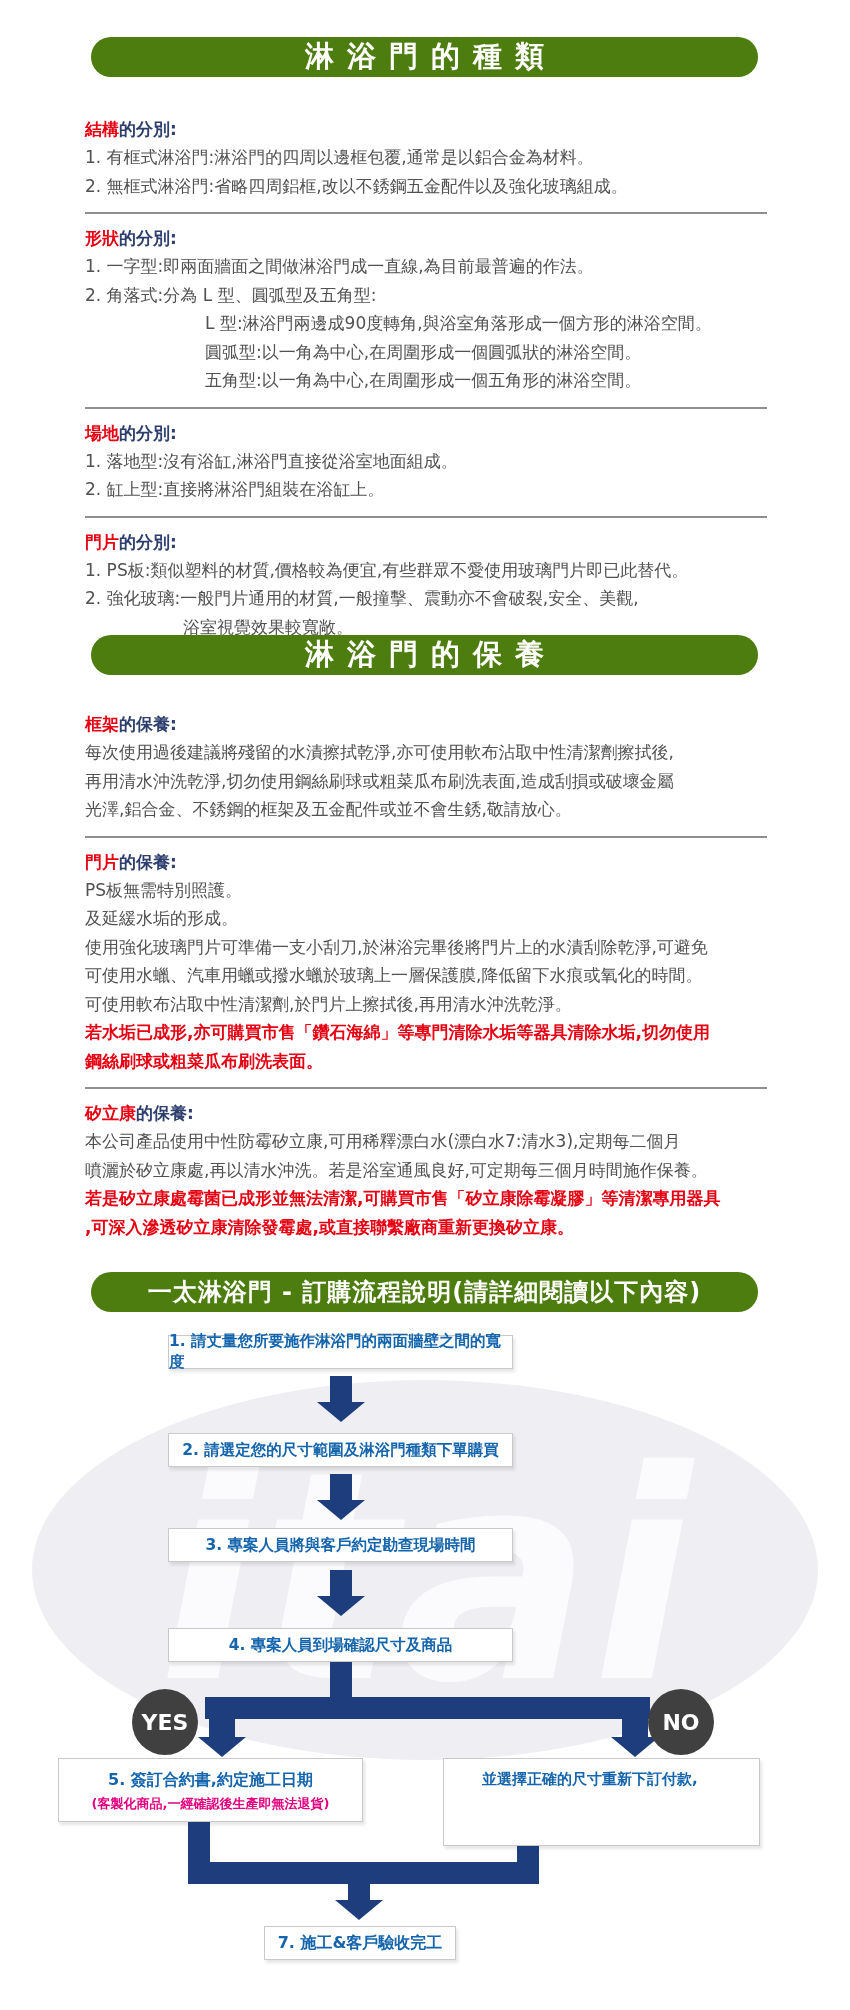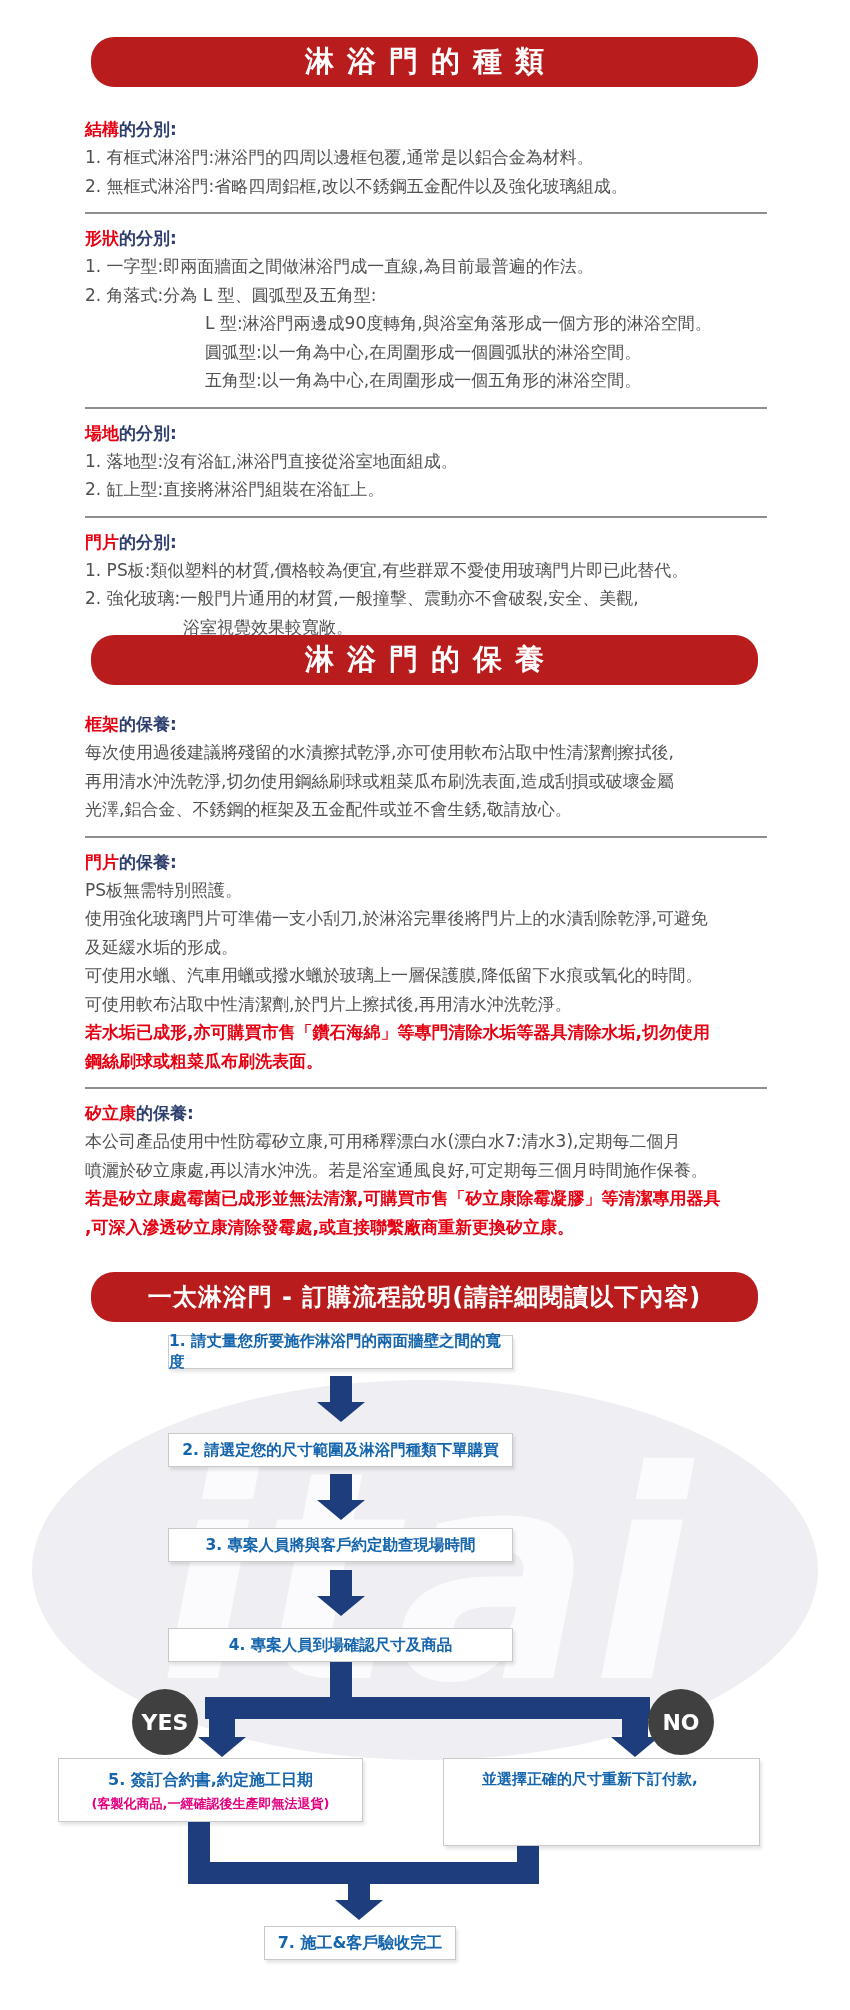--- a/index.html
+++ b/index.html
@@ -2,22 +2,22 @@
 <html><head>
 <meta charset="utf-8">
 <style>
   html,body { margin:0; padding:0; background:#ffffff; }
   .page {
     position:relative; width:850px; height:2010px; background:#ffffff;
     font-family:"DejaVu Sans","Liberation Sans",sans-serif; overflow:hidden;
   }
   
   .banner {
-    position:absolute; left:91px; width:667px; height:50px;
-    background:#b91c1c; border-radius:23px; color:#ffffff; font-weight:bold;
+    position:absolute; left:91px; width:667px; height:40px;
+    background:#4d7c0f; border-radius:23px; color:#ffffff; font-weight:bold;
     display:flex; align-items:center; justify-content:center; box-sizing:border-box;
   }
   .banner.big  { font-size:29px; letter-spacing:13px; text-indent:13px; }
   .banner.flowb{ font-size:24px; letter-spacing:1px; }
   #banner1 { top:37px; }
   #banner2 { top:635px; }
   #banner3 { top:1272px; }
   
   .textblock { position:absolute; left:85px; width:682px; color:#515151; font-size:17px;margin-top:16px; }
   #textblock1 { top:99px; }
@@ -116,22 +116,22 @@
   </div>
 
   <div id="textblock2" class="textblock">
       <div class="group-heading"><span class="red">框架</span><span>的保養:</span></div>
       <div class="tline">每次使用過後建議將殘留的水漬擦拭乾淨,亦可使用軟布沾取中性清潔劑擦拭後,</div>
       <div class="tline">再用清水沖洗乾淨,切勿使用鋼絲刷球或粗菜瓜布刷洗表面,造成刮損或破壞金屬</div>
       <div class="tline">光澤,鋁合金、不銹鋼的框架及五金配件或並不會生銹,敬請放心。</div>
       <div class="divider"></div>
       <div class="group-heading"><span class="red">門片</span><span>的保養:</span></div>
       <div class="tline">PS板無需特別照護。</div>
+      <div class="tline">及延緩水垢的形成。</div>
       <div class="tline">使用強化玻璃門片可準備一支小刮刀,於淋浴完畢後將門片上的水漬刮除乾淨,可避免</div>
-      <div class="tline">及延緩水垢的形成。</div>
       <div class="tline">可使用水蠟、汽車用蠟或撥水蠟於玻璃上一層保護膜,降低留下水痕或氧化的時間。</div>
       <div class="tline">可使用軟布沾取中性清潔劑,於門片上擦拭後,再用清水沖洗乾淨。</div>
       <div class="tline red">若水垢已成形,亦可購買市售「鑽石海綿」等專門清除水垢等器具清除水垢,切勿使用</div>
       <div class="tline red">鋼絲刷球或粗菜瓜布刷洗表面。</div>
       <div class="divider"></div>
       <div class="group-heading"><span class="red">矽立康</span><span>的保養:</span></div>
       <div class="tline">本公司產品使用中性防霉矽立康,可用稀釋漂白水(漂白水7:清水3),定期每二個月</div>
       <div class="tline">噴灑於矽立康處,再以清水沖洗。若是浴室通風良好,可定期每三個月時間施作保養。</div>
       <div class="tline red">若是矽立康處霉菌已成形並無法清潔,可購買市售「矽立康除霉凝膠」等清潔專用器具</div>
       <div class="tline red">,可深入滲透矽立康清除發霉處,或直接聯繫廠商重新更換矽立康。</div>

